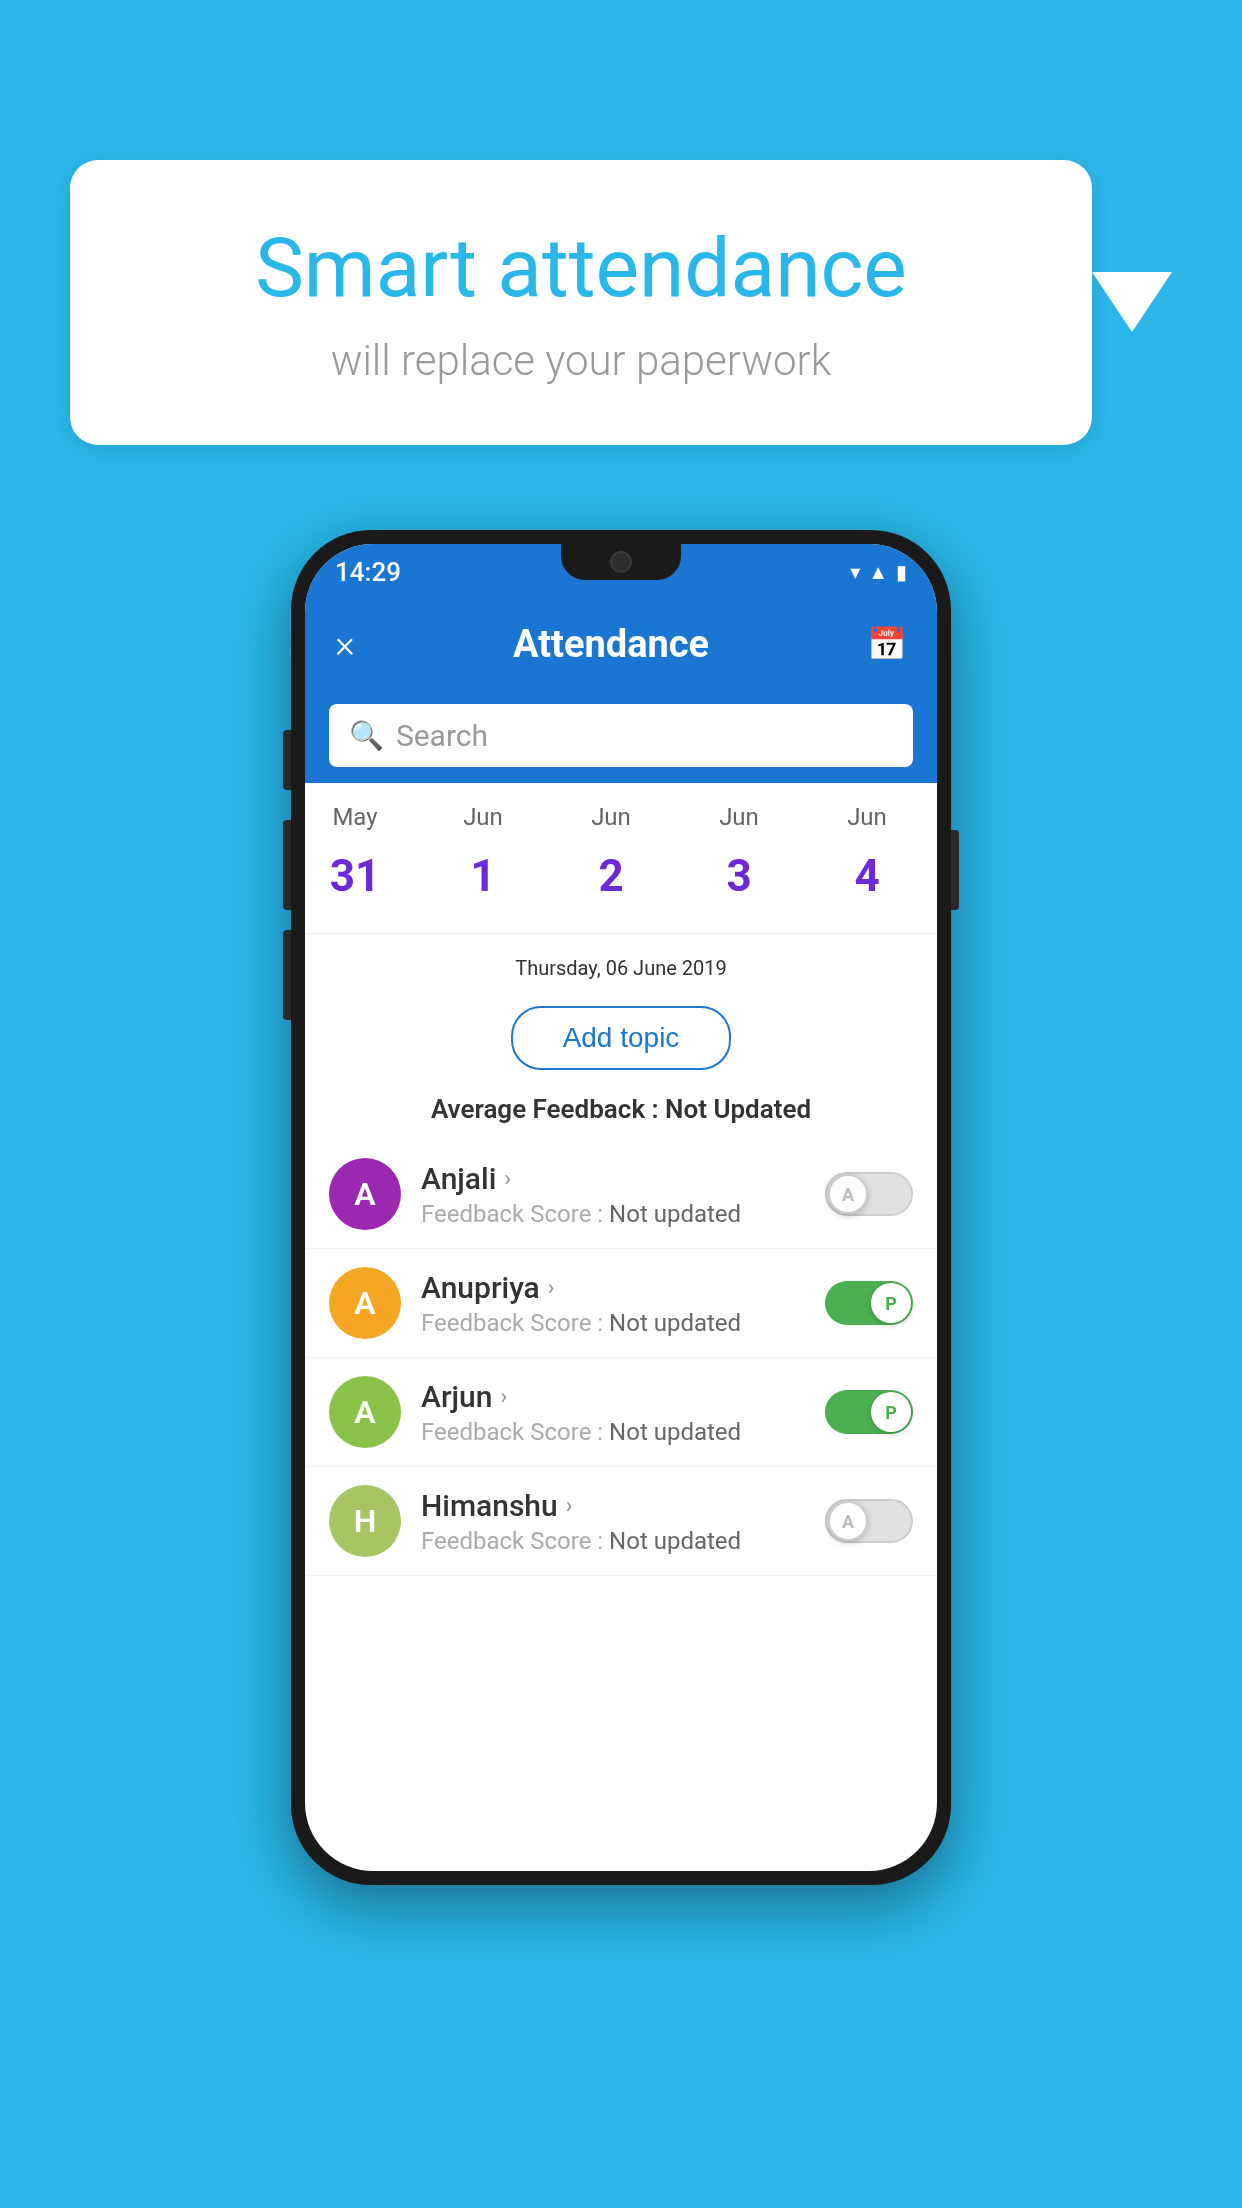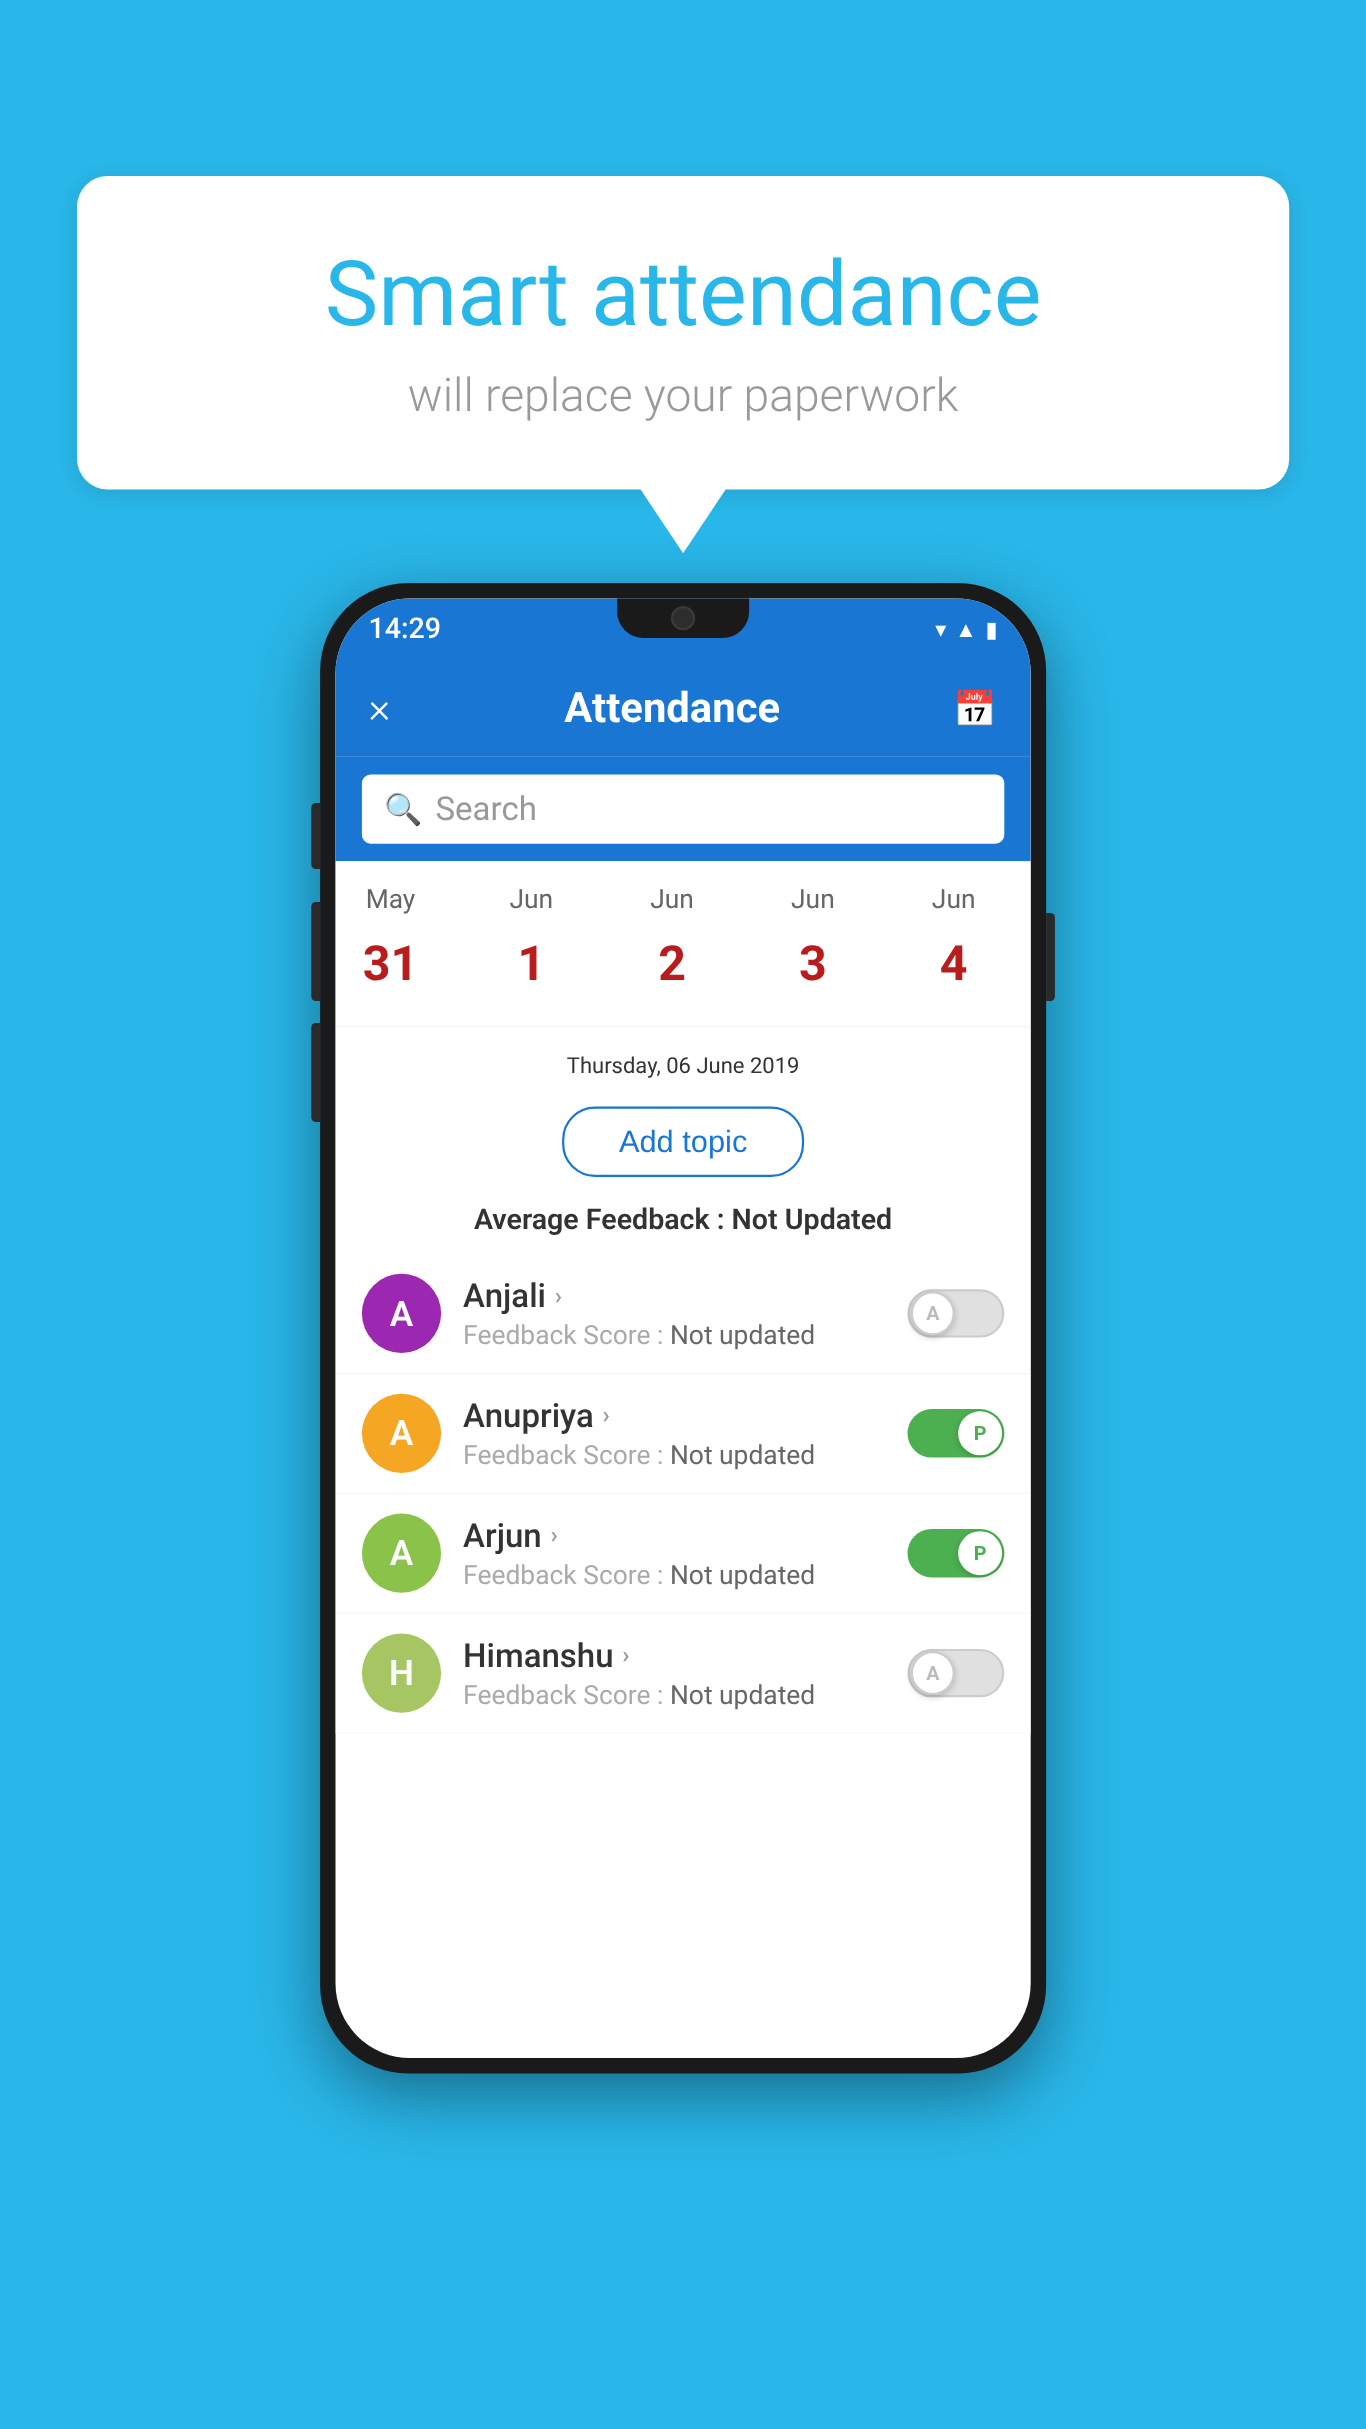--- a/index.html
+++ b/index.html
@@ -13,21 +13,21 @@
       position: relative;
     }
 
     
     .speech-bubble-container {
       position: absolute;
       top: 160px;
       left: 70px;
       right: 70px;
       display: flex;
-      flex-direction: column;
+      flex-direction: row;
       align-items: center;
     }
 
     .speech-bubble {
       background: white;
       border-radius: 28px;
       padding: 60px 80px;
       width: 100%;
       text-align: center;
       box-shadow: 0 4px 20px rgba(0,0,0,0.1);
@@ -249,21 +249,21 @@
     }
 
     .cal-month {
       font-size: 24px;
       color: #666;
     }
 
     .cal-date {
       font-size: 44px;
       font-weight: 700;
-      color: #b91c1c;
+      color: #6d28d9;
       width: 74px;
       height: 74px;
       display: flex;
       align-items: center;
       justify-content: center;
       border-radius: 50%;
     }
 
     .cal-date.today {
       background: #4caf50;

